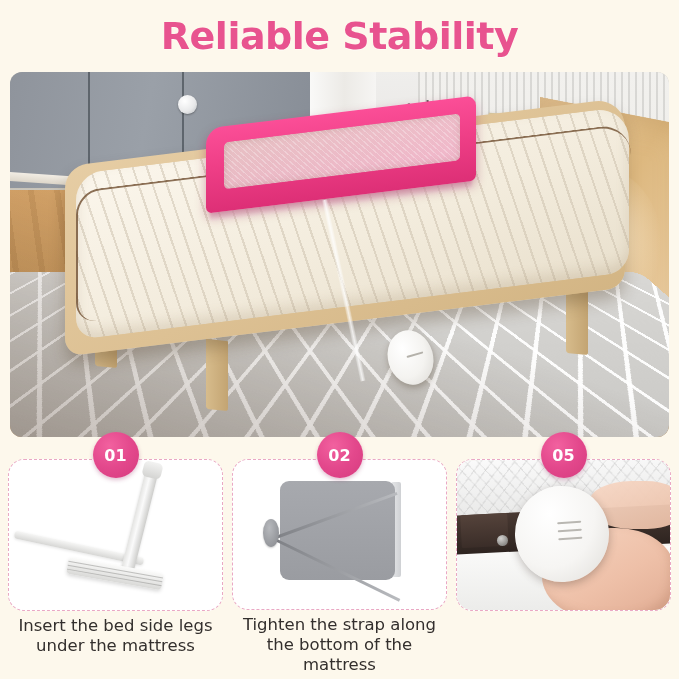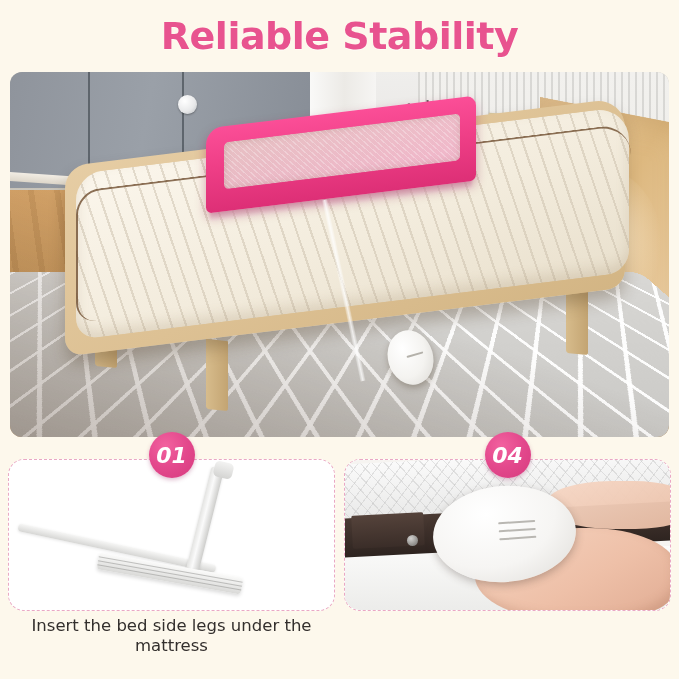--- a/index.html
+++ b/index.html
@@ -268,27 +268,26 @@
     top: -18px;
     left: 50%;
     transform: translateX(-50%);
     width: 46px;
     height: 46px;
     border-radius: 50%;
     background: radial-gradient(circle at 36% 30%, #f2619f 0%, #e3488c 50%, #d63a7e 100%);
     color: #fff;
     font-family: "DejaVu Sans", sans-serif;
     font-weight: bold;
-    font-size: 22px;
+    font-size: 16px;
     display: flex;
     align-items: center;
     justify-content: center;
     z-index: 5;
     box-shadow: 0 2px 4px rgba(150,40,95,.3);
-    font-style: italic;
   }
   .card {
     margin-top: 9px;
     width: 100%;
     height: 152px;
     box-sizing: border-box;
     background: #ffffff;
     border: 1.6px dashed #eaa8c4;
     border-radius: 16px;
     overflow: hidden;
@@ -504,23 +503,36 @@
           <div class="leg-foot">
             <div class="leg-foot-line" style="top:4px;"></div>
             <div class="leg-foot-line" style="top:8px;"></div>
             <div class="leg-foot-line" style="top:12px;"></div>
           </div>
         </div>
       </div>
       <div class="caption">Insert the bed side legs under the mattress</div>
     </div>
 
-
     <div class="step">
-      <div class="badge">04</div>
+      <div class="badge">02</div>
+      <div class="card">
+        <div class="mat-art">
+          <div class="mat-side"></div>
+          <div class="mat-block"></div>
+          <div class="strap-line" style="left:19%; top:52%; width:62%; transform:rotate(-20deg);"></div>
+          <div class="strap-line" style="left:19%; top:52%; width:66%; transform:rotate(26deg);"></div>
+          <div class="mat-disc"></div>
+        </div>
+      </div>
+      <div class="caption">Tighten the strap along the bottom of the mattress</div>
+    </div>
+
+    <div class="step">
+      <div class="badge">05</div>
       <div class="card">
         <div class="photo3">
           <div class="p3-floor"></div>
           <div class="p3-mattress"></div>
           <div class="p3-frame"></div>
           <div class="p3-frame-panel"></div>
           <div class="p3-bolt"></div>
           <div class="p3-hand2"></div>
           <div class="p3-hand"></div>
           <div class="p3-disc">

